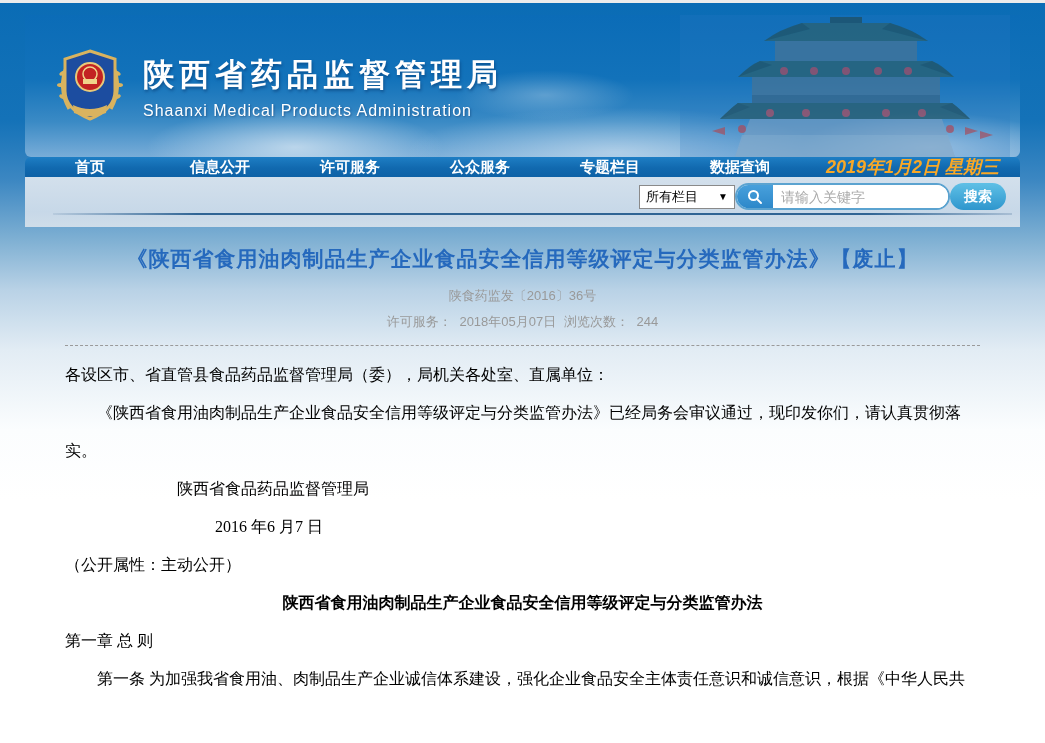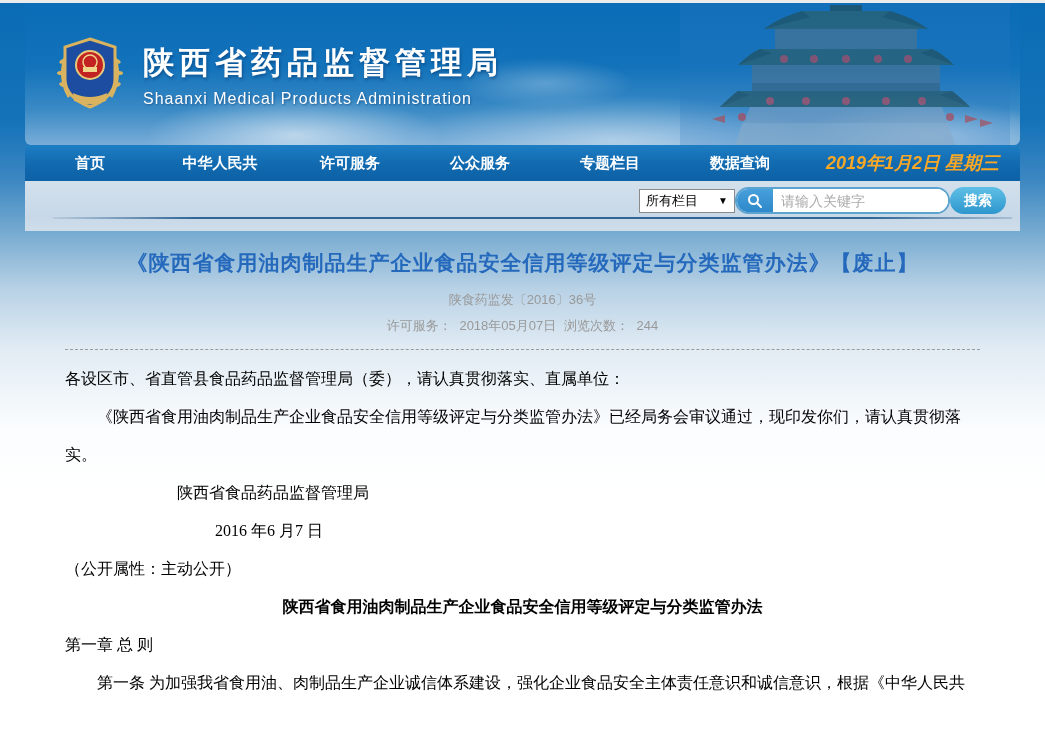--- a/index.html
+++ b/index.html
@@ -13,41 +13,42 @@
   }
   .topstrip { height:3px; background:#ececec; }
 
   .page { width:995px; margin:0 auto; }
 
   
   .banner {
     position:relative; height:142px; overflow:hidden;
     background:linear-gradient(to bottom,#0b6cb7 0%, #1272ba 45%, #3a8ac5 75%, #79add8 100%);
     border-radius:0 0 6px 6px;
+    margin-top:12px;
   }
   .banner .cloud {
     position:absolute; background:radial-gradient(ellipse at center, rgba(255,255,255,.55) 0%, rgba(255,255,255,0) 70%);
     border-radius:50%;
   }
   .cloud.c1 { width:300px; height:80px; left:120px; bottom:-30px; }
   .cloud.c2 { width:420px; height:90px; left:380px; bottom:-40px; opacity:.8; }
   .cloud.c3 { width:260px; height:70px; right:-40px; bottom:-25px; opacity:.9; }
   .cloud.c4 { width:180px; height:50px; left:430px; top:55px; opacity:.5; }
 
   .brand { position:absolute; left:28px; top:32px; display:flex; align-items:center; z-index:3; }
   .brand-logo { width:74px; height:80px; }
   .brand-text { margin-left:16px; color:#fff; }
   .brand-zh { font-size:31px; font-weight:bold; letter-spacing:5px; text-shadow:1px 2px 3px rgba(0,40,90,.45); }
   .brand-en { font-size:16px; font-weight:normal; letter-spacing:1px; margin-top:6px; text-shadow:1px 1px 2px rgba(0,40,90,.45); }
 
   .pagoda { position:absolute; right:10px; top:0; width:330px; height:142px; opacity:.85; z-index:1; }
 
   
   .navbar {
-    display:flex; align-items:stretch; height:36px;
+    display:flex; align-items:stretch; height:20px;
     background:linear-gradient(to bottom,#1e7ec4 0%, #1169af 55%, #0d61a6 100%);
     border-radius:6px 6px 0 0; position:relative; z-index:4;
   }
   .nav-item {
     width:130px; display:flex; align-items:center; justify-content:center;
     color:#fff; font-size:15px; font-weight:bold; cursor:pointer;
   }
   .nav-date {
     flex:1; display:flex; align-items:center; justify-content:center;
     font-size:18px; font-weight:bold; color:#f9a826;font-style:italic;
@@ -199,21 +200,21 @@
       </svg>
       <div class="brand-text">
         <div class="brand-zh">陕西省药品监督管理局</div>
         <div class="brand-en">Shaanxi Medical Products Administration</div>
       </div>
     </div>
   </div>
 
   <div class="navbar">
     <div class="nav-item">首页</div>
-    <div class="nav-item">中华人民共</div>
+    <div class="nav-item">信息公开</div>
     <div class="nav-item">许可服务</div>
     <div class="nav-item">公众服务</div>
     <div class="nav-item">专题栏目</div>
     <div class="nav-item">数据查询</div>
     <div class="nav-date">2019年1月2日 星期三</div>
   </div>
 
   <div class="searchbar">
     <div class="search-controls">
       <div class="category-select">
@@ -239,21 +240,21 @@
     <div class="art-meta">陕食药监发〔2016〕36号</div>
     <div class="art-meta art-meta2">
       <span>许可服务：</span>
       <span>2018年05月07日</span>
       <span>浏览次数：</span>
       <span>244</span>
     </div>
     <hr class="dashed-sep">
 
     <div class="doc">
-      <p>各设区市、省直管县食品药品监督管理局（委），请认真贯彻落实、直属单位：</p>
+      <p>各设区市、省直管县食品药品监督管理局（委），局机关各处室、直属单位：</p>
       <p class="p-indent">《陕西省食用油肉制品生产企业食品安全信用等级评定与分类监管办法》已经局务会审议通过，现印发你们，请认真贯彻落实。</p>
       <p class="sig-org">陕西省食品药品监督管理局</p>
       <p class="sig-date">2016 年6 月7 日</p>
       <p>（公开属性：主动公开）</p>
       <p class="doc-heading">陕西省食用油肉制品生产企业食品安全信用等级评定与分类监管办法</p>
       <p class="chapter">第一章  总 则</p>
       <p class="first-article">第一条  为加强我省食用油、肉制品生产企业诚信体系建设，强化企业食品安全主体责任意识和诚信意识，根据《中华人民共</p>
     </div>
   </div>
 

